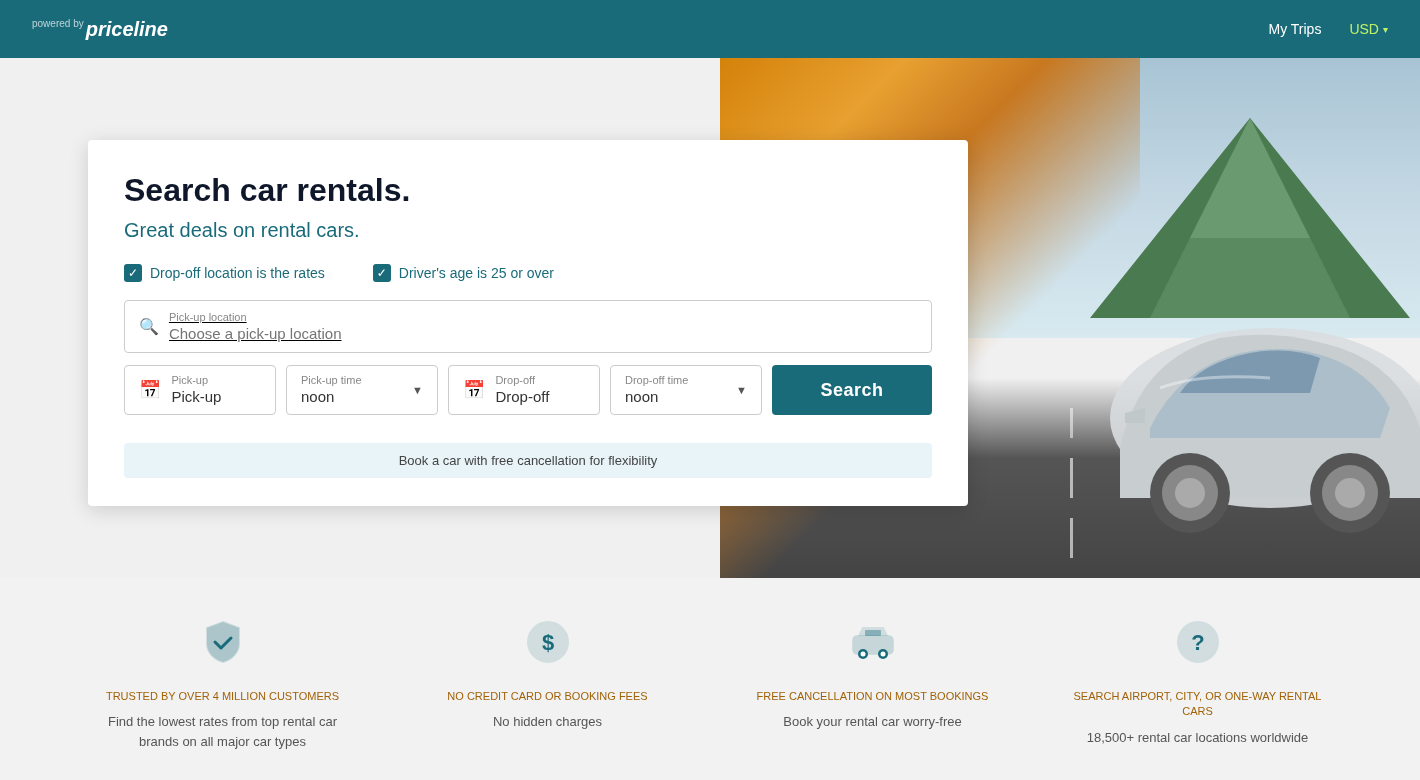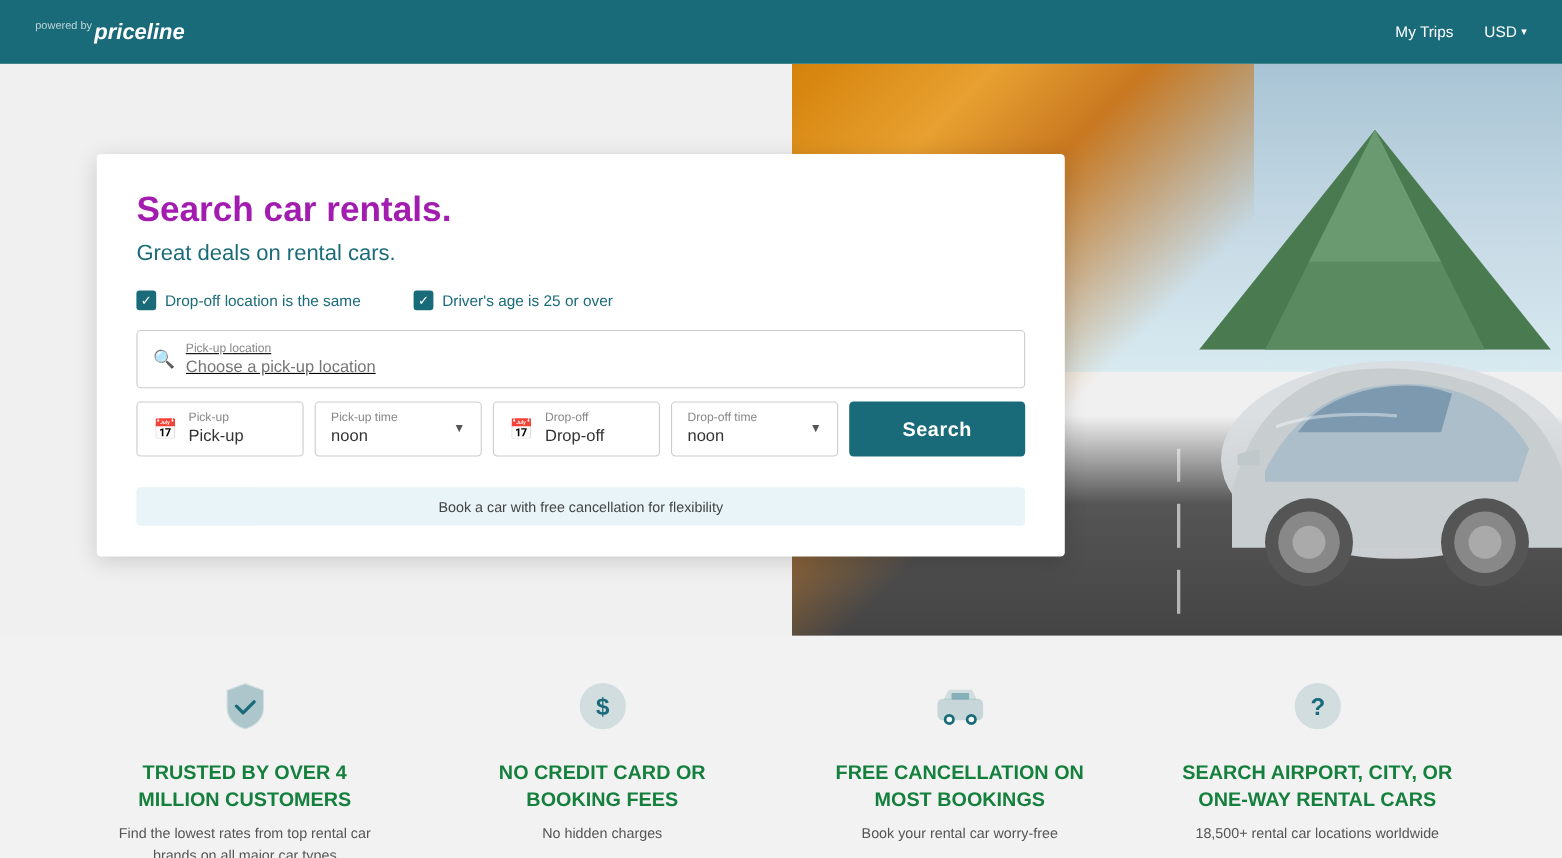--- a/index.html
+++ b/index.html
@@ -62,21 +62,21 @@
       align-items: center;
       gap: 28px;
     }
     .my-trips {
       color: white;
       font-size: 14px;
       cursor: pointer;
       text-decoration: none;
     }
     .currency-selector {
-      color: #ffffff;
+      color: #bef264;
       font-size: 14px;
       display: flex;
       align-items: center;
       gap: 4px;
       cursor: pointer;
     }
     .chevron-down {
       font-size: 10px;
     }
 
@@ -95,21 +95,21 @@
       width: 880px;
       background: white;
       border-radius: 4px;
       padding: 32px 36px 28px;
       box-shadow: 0 4px 20px rgba(0,0,0,0.15);
       z-index: 5;
     }
     .search-title {
       font-size: 32px;
       font-weight: bold;
-      color: #a21caf;
+      color: #0f172a;
       margin-bottom: 10px;
     }
     .search-subtitle {
       font-size: 20px;
       color: #1a6b7a;
       margin-bottom: 22px;
     }
     .checkboxes-row {
       display: flex;
       gap: 48px;
@@ -255,23 +255,23 @@
       flex: 1;
       padding: 0 20px;
     }
     .feature-icon {
       font-size: 40px;
       color: #1a6b7a;
       margin-bottom: 14px;
       display: block;
     }
     .feature-title {
-      font-size: 18px;
-      font-weight: bold;
-      color: #15803d;
+      font-size: 11px;
+      font-weight: normal;
+      color: #a16207;
       text-transform: uppercase;
       margin-bottom: 8px;
       line-height: 1.4;
     }
     .feature-desc {
       font-size: 13px;
       color: #555;
       line-height: 1.5;
     }
 
@@ -351,21 +351,21 @@
     <div style="position:absolute;top:0;left:0;width:60%;height:100%;background:linear-gradient(135deg,#d4820a 0%,#e8a030 20%,#c87820 35%,transparent 60%);"></div>
   </div>
 
   <div class="search-card">
     <h1 class="search-title">Search car rentals.</h1>
     <p class="search-subtitle">Great deals on rental cars.</p>
 
     <div class="checkboxes-row">
       <div class="checkbox-item">
         <div class="checkbox-box">✓</div>
-        <span class="checkbox-label">Drop-off location is the same</span>
+        <span class="checkbox-label">Drop-off location is the rates</span>
       </div>
       <div class="checkbox-item">
         <div class="checkbox-box">✓</div>
         <span class="checkbox-label">Driver's age is 25 or over</span>
       </div>
     </div>
 
     <div class="location-input-row">
       <div class="location-input-wrapper">
         <span class="search-icon-small">🔍</span>

